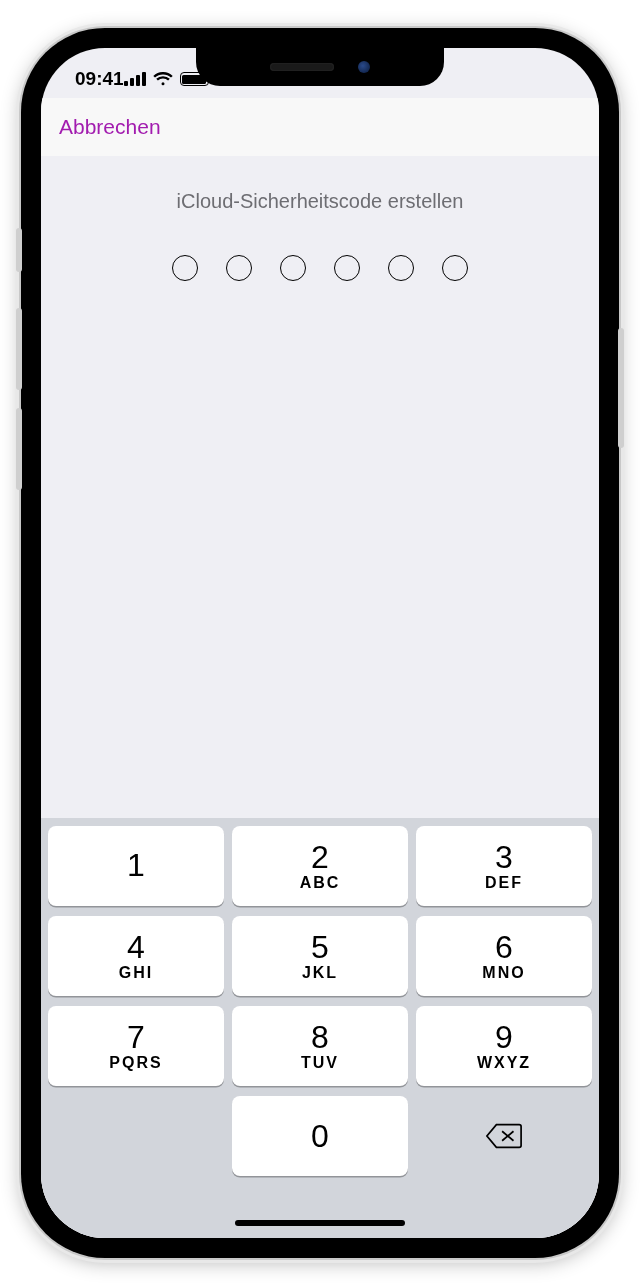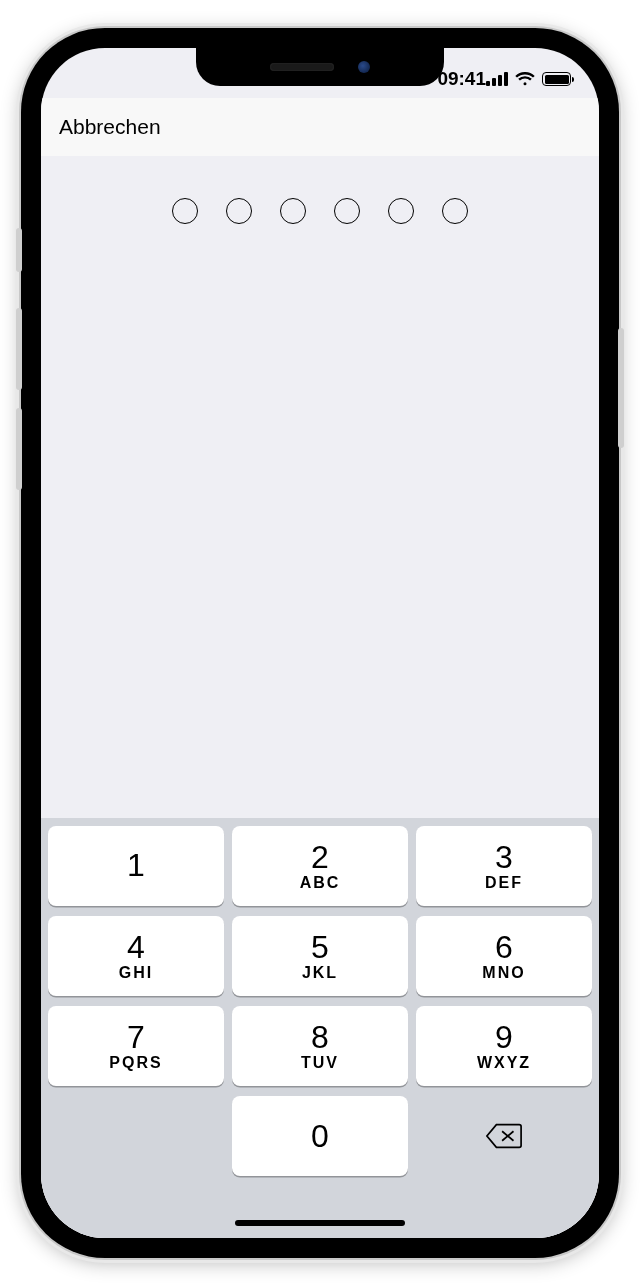--- a/index.html
+++ b/index.html
@@ -62,21 +62,21 @@
     box-shadow: inset 0 0 2px #333;
   }
   .cam {
     width:12px; height:12px; border-radius:50%;
     background: radial-gradient(circle at 40% 40%, #2a4a8a, #0a1a3a);
     margin-left:24px;
   }
   
   .statusbar {
     position:absolute; top:0; left:0; right:0; height:50px;
-    display:flex; align-items:center; justify-content:flex-end;
+    display:flex; align-items:center; justify-content:flex-start;
     padding: 12px 28px 0 34px; box-sizing:border-box;
     font-weight:600; font-size:19px; z-index:9;
   }
   .status-right { display:flex; align-items:center; gap:7px; }
   .signal { display:flex; align-items:flex-end; gap:2px; height:14px; }
   .signal span { width:4px; background:#000; border-radius:1px; }
   .signal span:nth-child(1){height:5px;}
   .signal span:nth-child(2){height:8px;}
   .signal span:nth-child(3){height:11px;}
   .signal span:nth-child(4){height:14px;}
@@ -91,21 +91,21 @@
   }
   .battery .fill{ width:100%; height:100%; background:#000; border-radius:1.5px; }
   
   .navheader{
     position:absolute; top:50px; left:0; right:0; height:58px;
     background:#f8f8f8; border-bottom:1px solid #d8d8d8;
     display:flex; align-items:center; justify-content:center;
     font-size:21px;
   }
   .nav-cancel{
-    position:absolute; left:18px; color:#000000; font-size:21px;
+    position:absolute; left:18px; color:#a21caf; font-size:21px;
   }
   .nav-title{ font-weight:600; }
   
   .content{
     position:absolute; top:108px; left:0; right:0; bottom:0;
     background:#efeff4;
   }
   .prompt{
     text-align:center; margin-top:34px; color:#6d6d72; font-size:20px;
   }
@@ -176,20 +176,21 @@
             <div class="fill"></div>
           </div>
       </div>
     </div>
 
     <div class="navheader">
       <span class="nav-cancel">Abbrechen</span>
     </div>
 
     <div class="content">
+      <div class="prompt">iCloud-Sicherheitscode erstellen</div>
       <div class="dots">
         <div class="dot"></div>
         <div class="dot"></div>
         <div class="dot"></div>
         <div class="dot"></div>
         <div class="dot"></div>
         <div class="dot"></div>
       </div>
 
       <div class="keyboard">

